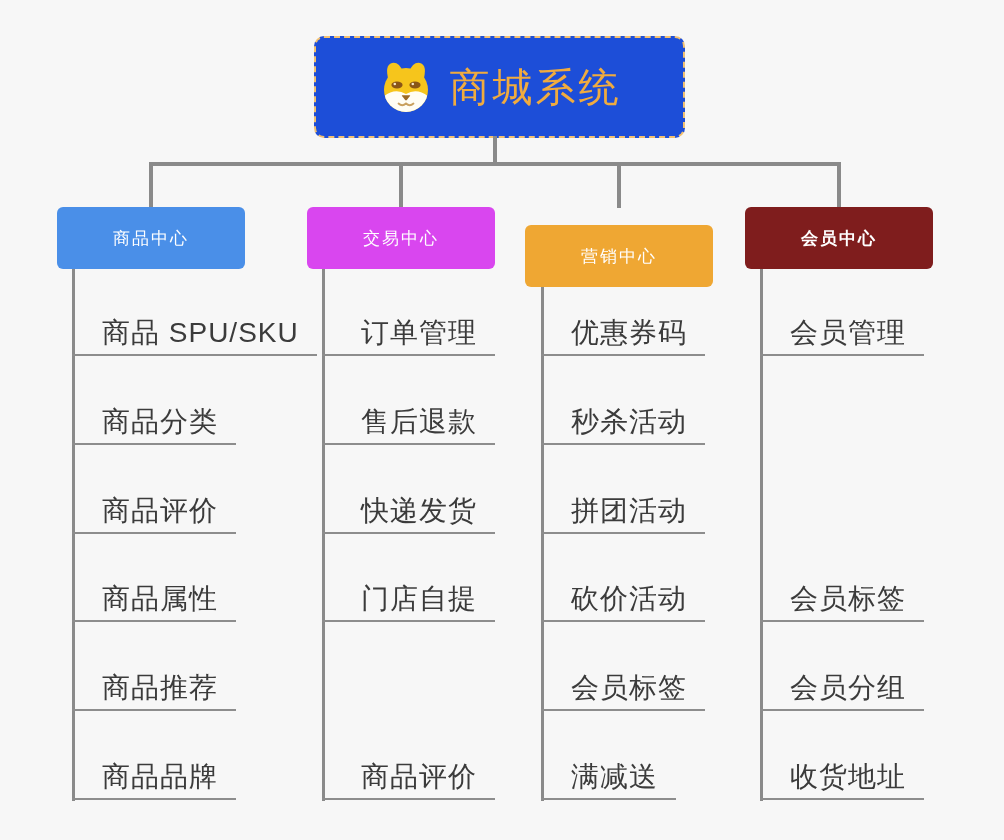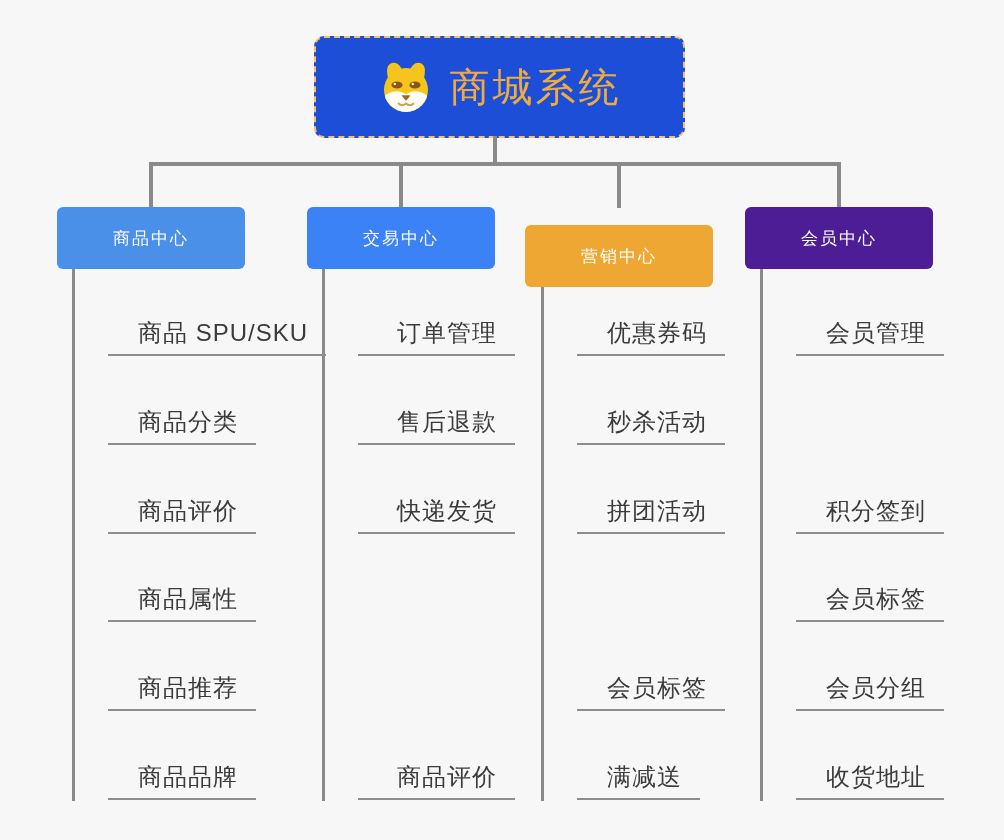--- a/index.html
+++ b/index.html
@@ -48,22 +48,22 @@
   .b0{left:57px;background:#4a8fe8;}
   .b1{left:307px;background:#e55b58;}
   .b2{left:525px;background:#efa733;}
   .b3{left:745px;background:#6ebe45;}
 
   
   .leaf{
     position:absolute;
     border-bottom:2px solid #8d8d8d;
     padding:0 18px 9px 30px;
-    font-size:24px;color:#3b3b3b;letter-spacing:1px;
-    line-height:24px;white-space:nowrap;cursor:default;margin-left:36px;
+    font-size:28px;color:#3b3b3b;letter-spacing:1px;
+    line-height:24px;white-space:nowrap;cursor:default;
   }
   .c0{left:72px;} .c1{left:322px;padding-left:39px;} .c2{left:541px;} .c3{left:760px;}
   .r0{top:321px;} .r1{top:410px;text-align:center;} .r2{top:499px;}
   .r3{top:587px;} .r4{top:676px;} .r5{top:765px;}
 </style>
 </head>
 <body>
 
 <div class="canvas">
 
@@ -95,41 +95,42 @@
   <div class="line stem-b stem-b0"></div>
   <div class="line stem-b stem-b1"></div>
   <div class="line stem-b stem-b2"></div>
   <div class="line stem-b stem-b3"></div>
   <div class="line trunk trunk-0"></div>
   <div class="line trunk trunk-1"></div>
   <div class="line trunk trunk-2"></div>
   <div class="line trunk trunk-3"></div>
 
   <div class="branch b0" style="background: rgb(74, 143, 232);">商品中心</div>
-  <div class="branch b1" style="background: #3b82f6;">交易中心</div>
+  <div class="branch b1" style="background: #d946ef;">交易中心</div>
   <div class="branch b2" style="background: rgb(239, 167, 51); margin-top: 18px;">营销中心</div>
-  <div class="branch b3" style="background: #4c1d95;">会员中心</div>
+  <div class="branch b3" style="background: #7f1d1d; font-weight: bold;">会员中心</div>
 
   <div class="leaf c0 r0">商品 SPU/SKU</div>
   <div class="leaf c0 r1">商品分类</div>
   <div class="leaf c0 r2">商品评价</div>
   <div class="leaf c0 r3">商品属性</div>
   <div class="leaf c0 r4">商品推荐</div>
   <div class="leaf c0 r5">商品品牌</div>
 
   <div class="leaf c1 r0">订单管理</div>
   <div class="leaf c1 r1">售后退款</div>
   <div class="leaf c1 r2">快递发货</div>
+  <div class="leaf c1 r3">门店自提</div>
   <div class="leaf c1 r5">商品评价</div>
 
   <div class="leaf c2 r0">优惠券码</div>
   <div class="leaf c2 r1">秒杀活动</div>
   <div class="leaf c2 r2">拼团活动</div>
+  <div class="leaf c2 r3">砍价活动</div>
   <div class="leaf c2 r4">会员标签</div>
   <div class="leaf c2 r5">满减送</div>
 
   <div class="leaf c3 r0">会员管理</div>
-  <div class="leaf c3 r2">积分签到</div>
   <div class="leaf c3 r3">会员标签</div>
   <div class="leaf c3 r4">会员分组</div>
   <div class="leaf c3 r5">收货地址</div>
 
 </div>
 
 </body></html>

